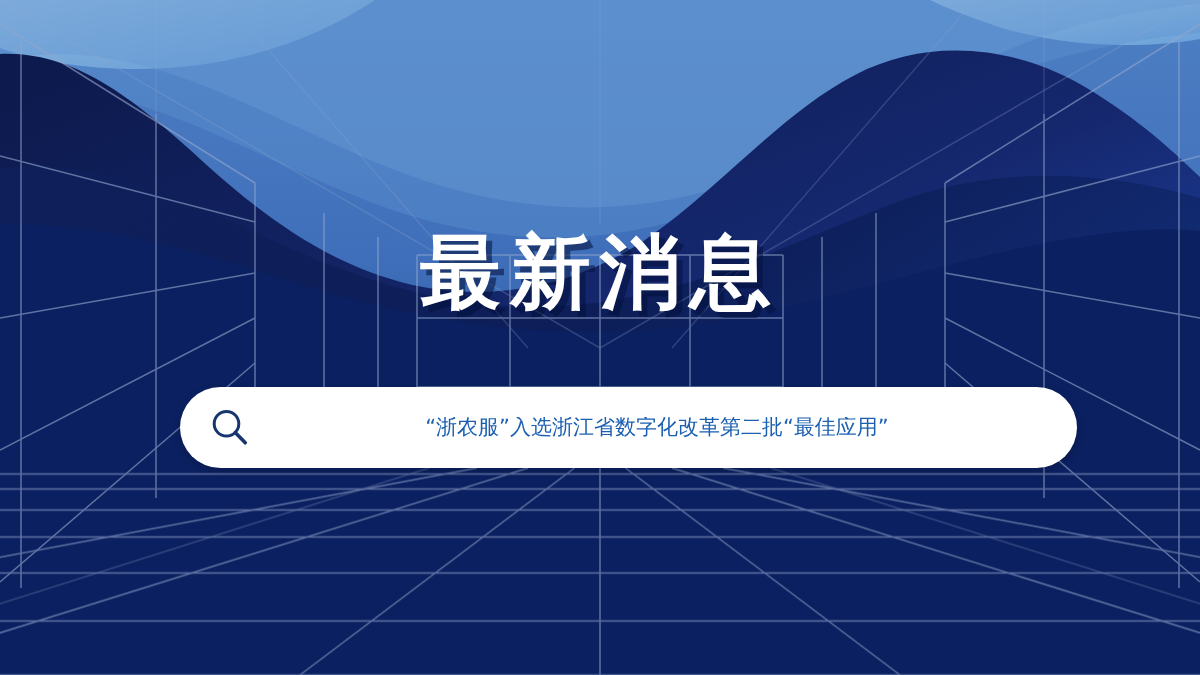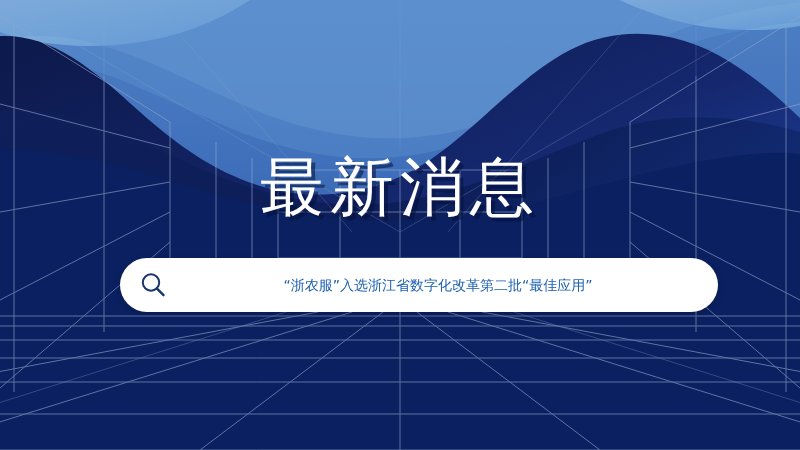--- a/index.html
+++ b/index.html
@@ -32,22 +32,22 @@
     left: 0;
     top: 155px;
     width: 800px;
     text-align: center;
     z-index: 40;
   }
   #page-title {
     display: inline-block;
     color: #ffffff;
     font-family: "DejaVu Sans", "Liberation Sans", sans-serif;
-    font-size: 64px;
-    font-weight: 400;
+    font-size: 54px;
+    font-weight: 700;
     line-height: 1;
     letter-spacing: 6px;
     text-shadow: 4px 4px 0 rgba(4, 17, 60, 0.55);
     white-space: nowrap;
   }
 
   
   #search-bar {
     position: absolute;
     left: 120px;

